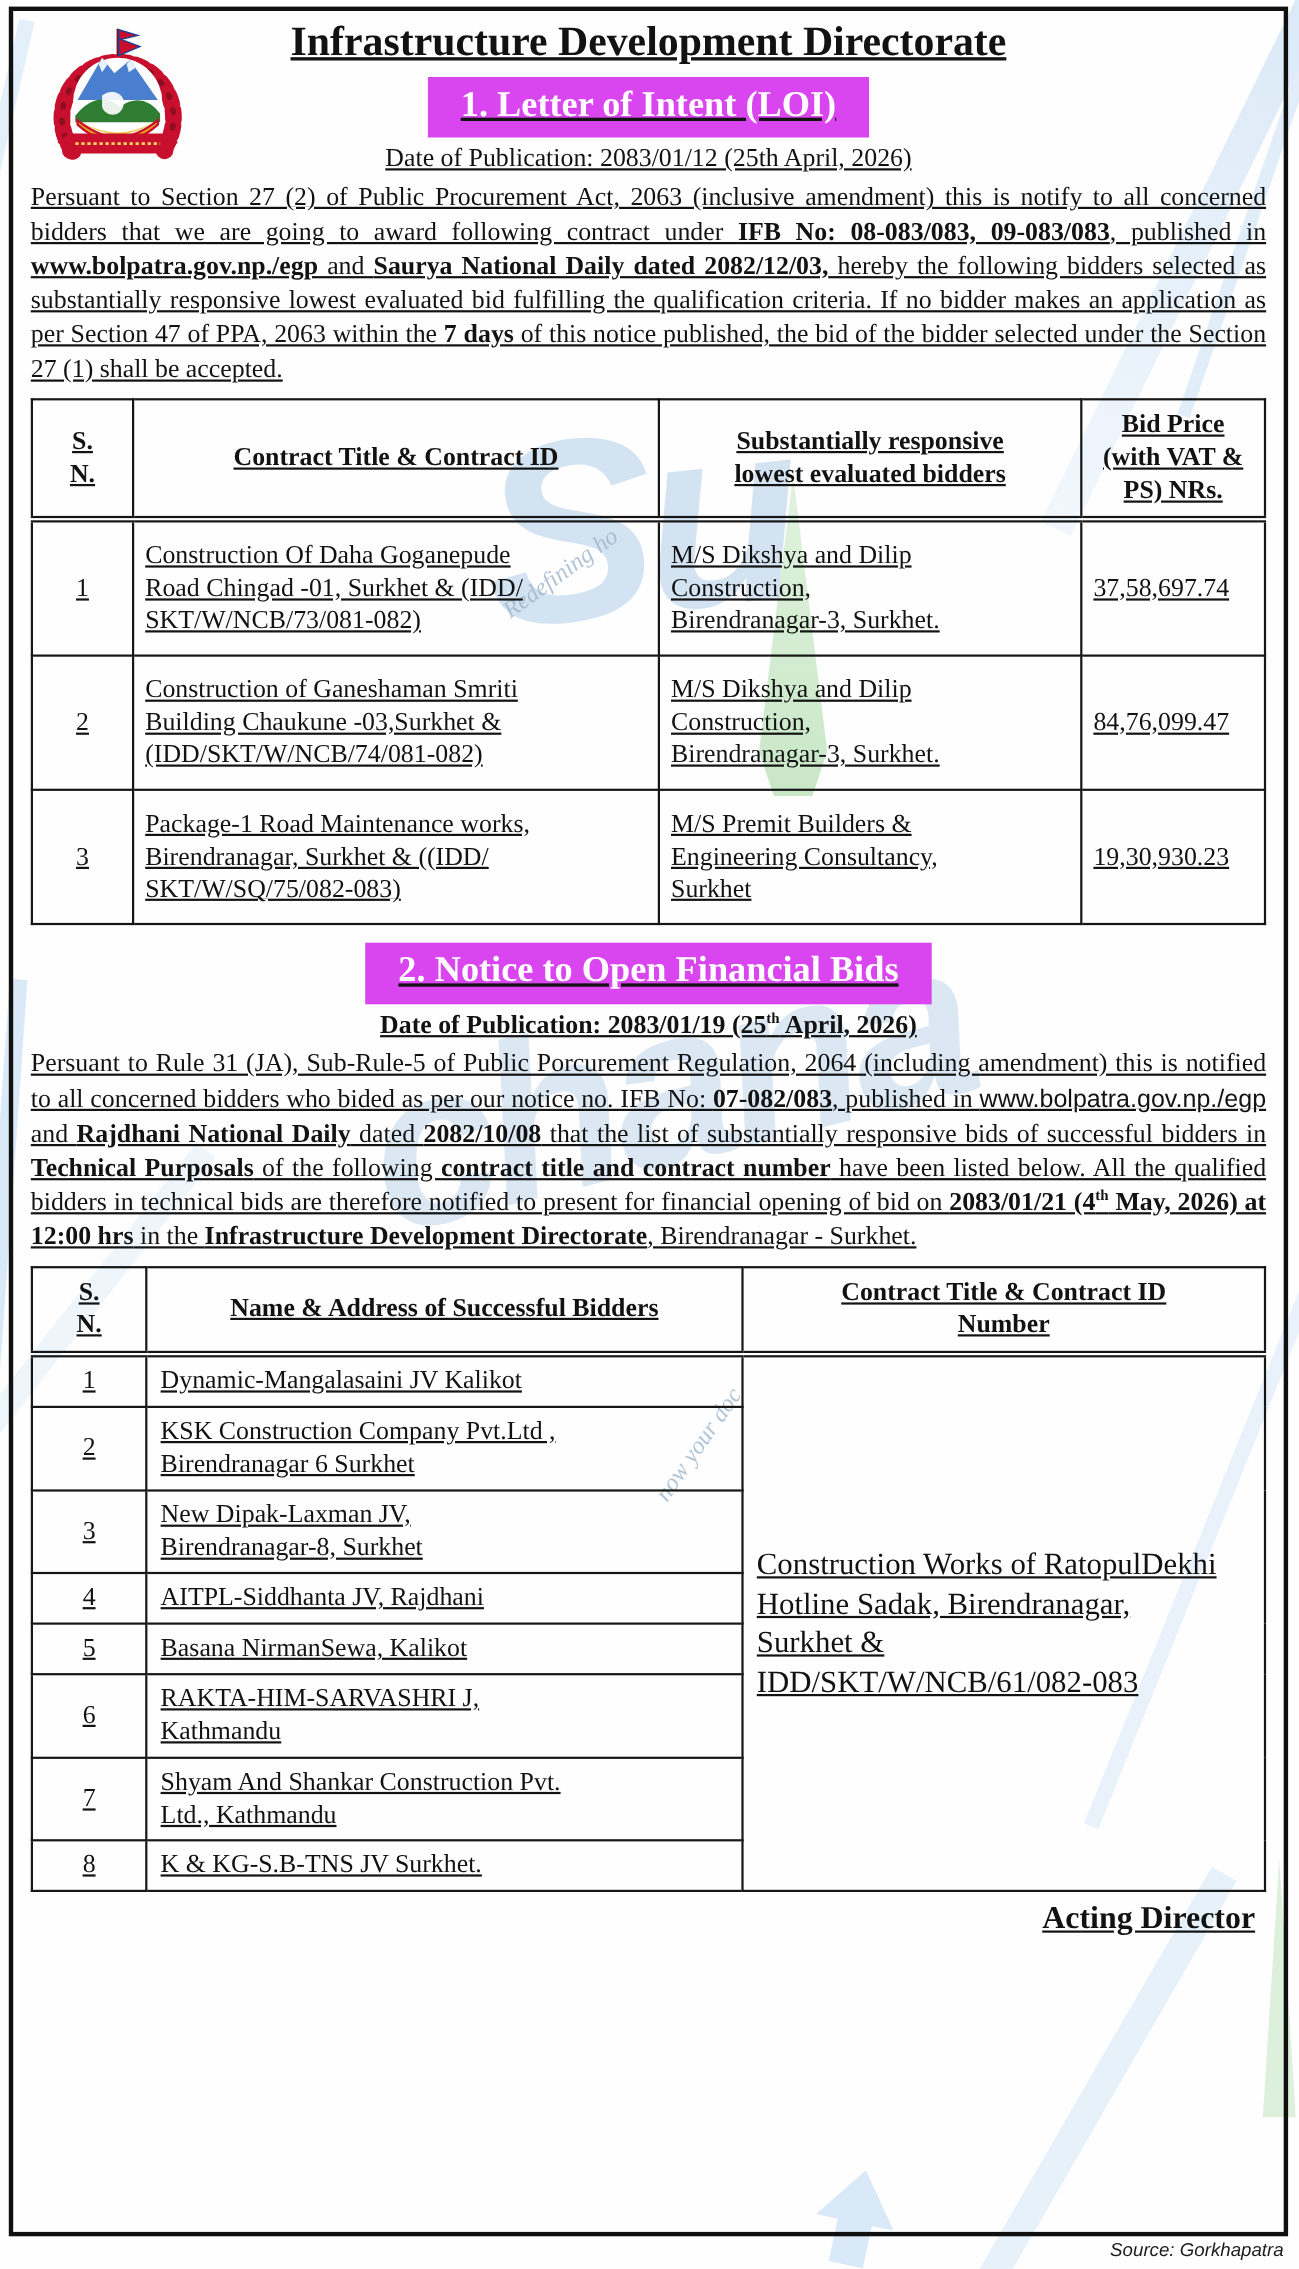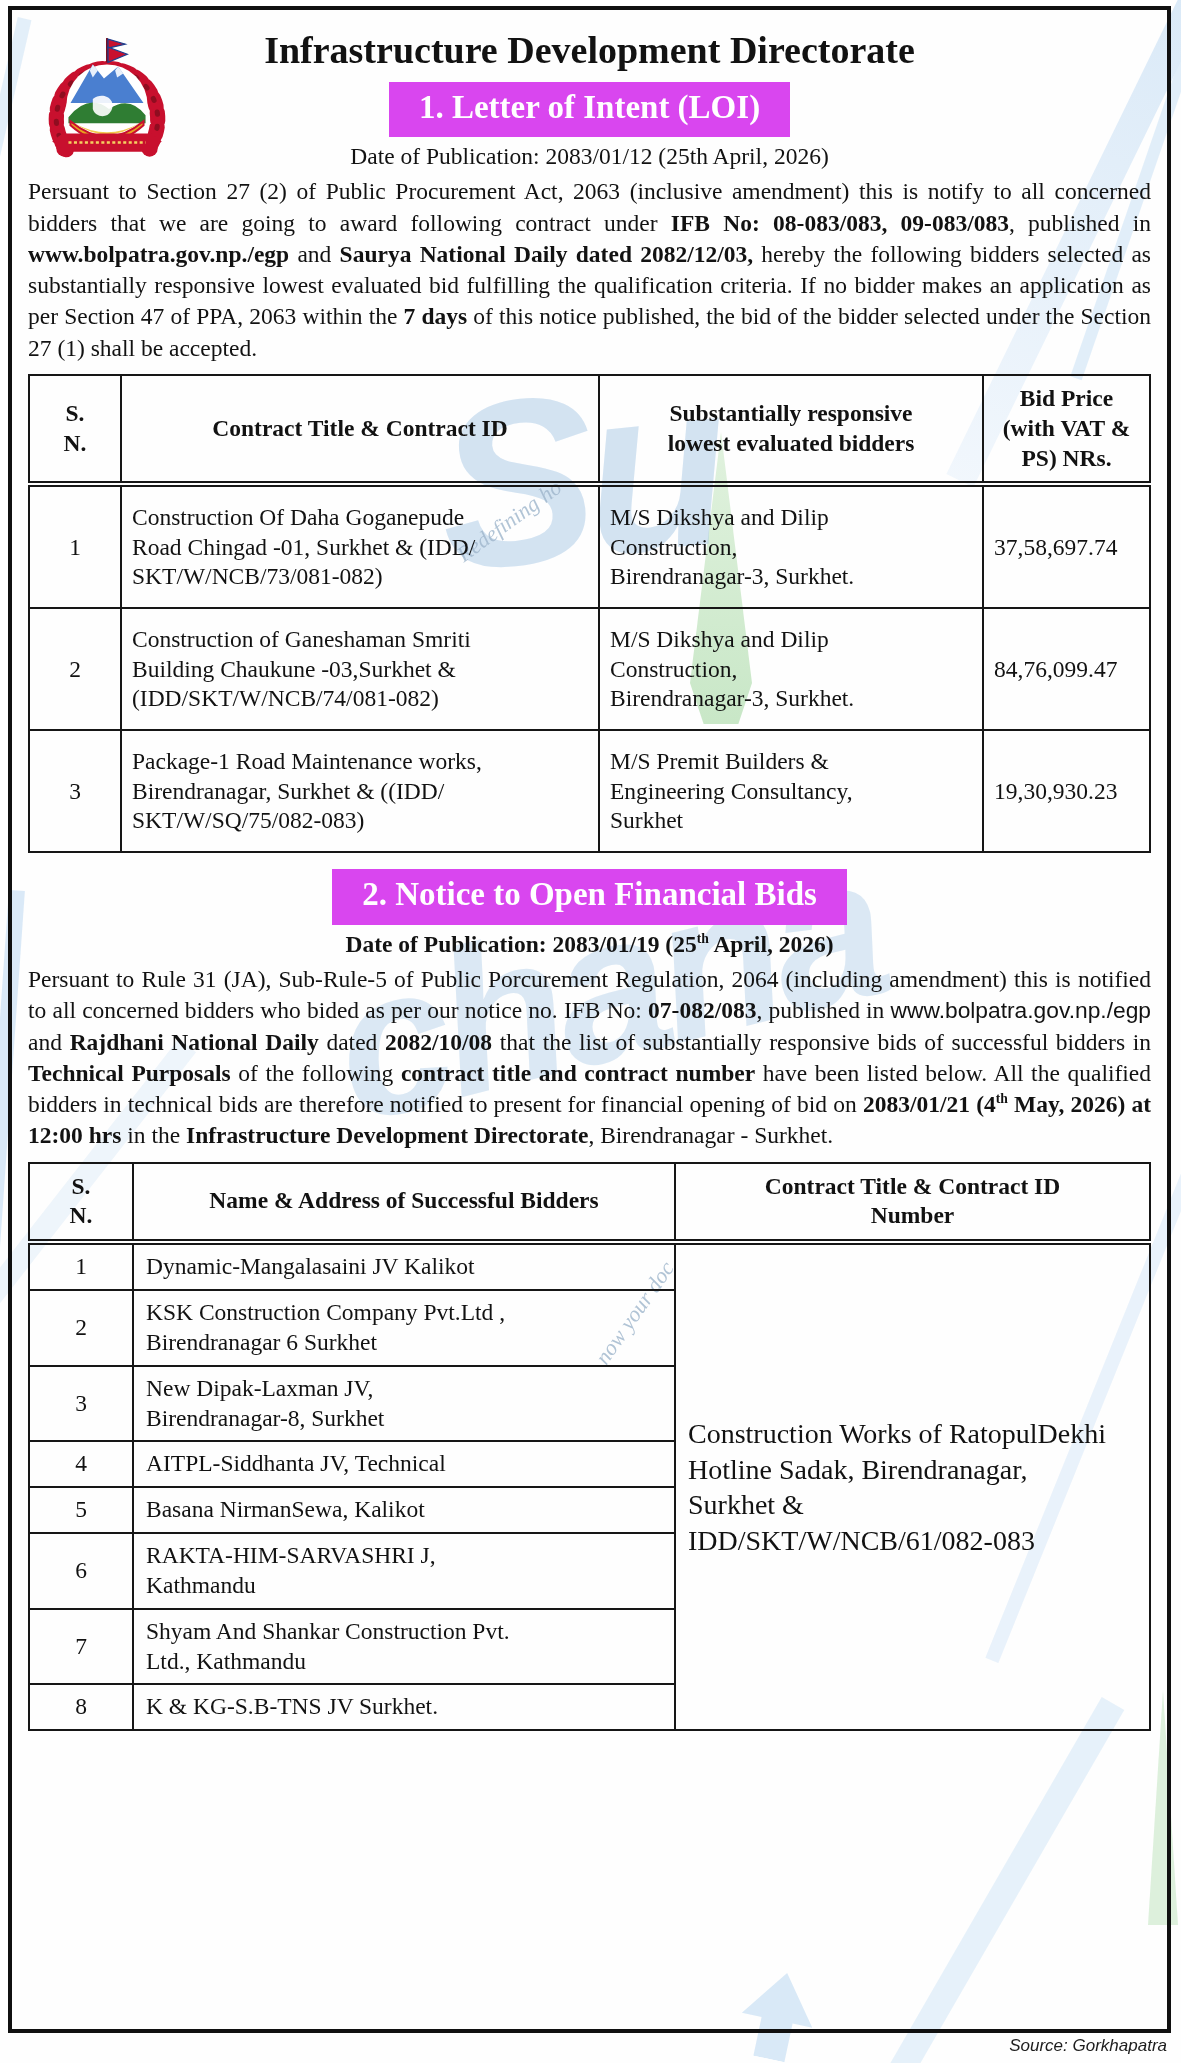--- a/index.html
+++ b/index.html
@@ -5,21 +5,21 @@
   html,body{margin:0;padding:0;background:#ffffff;}
   .page{position:relative;width:1181px;height:2063px;background:#fefefe;overflow:hidden;
         font-family:"Liberation Serif",serif;color:#121212;}
   
   .wm{position:absolute;z-index:0;pointer-events:none;}
   .wm-text{font-family:"Liberation Sans",sans-serif;font-weight:bold;font-style:italic;color:#a9c9e6;}
   .wm-script{font-family:"Liberation Serif",serif;font-style:italic;color:#9fb6cc;white-space:nowrap;}
   .streak{position:absolute;z-index:0;pointer-events:none;}
   
   .notice{position:absolute;left:8px;top:6px;right:10px;bottom:30px;border:4px solid #101010;
-          padding:16px 16px 4px;z-index:1;overflow:hidden;}
+          padding:4px 16px 4px;z-index:1;overflow:hidden;text-decoration:underline;}
   .header-row{position:relative;text-align:center;}
   .logo{position:absolute;left:8px;top:6px;width:142px;height:140px;}
   .org-title{font-size:38px;font-weight:bold;margin:4px 0 0;line-height:1.1;}
   .org-loc{font-size:25px;font-weight:bold;margin:4px 0 0;}
   .banner{display:block;width:fit-content;margin:10px auto 6px;background:#d946ef;color:#ffffff;
           font-weight:bold;font-size:33px;line-height:1.2;padding:6px 30px 10px;}
   .pubdate{text-align:center;font-size:23.5px;margin:6px 0 4px;}
   .pubdate.bold{font-weight:bold;}
   .para{font-size:23.5px;line-height:1.33;text-align:justify;margin:6px 0 10px;}
   .b{font-weight:bold;}
@@ -178,21 +178,21 @@
           <td class="pre">KSK Construction Company Pvt.Ltd ,
 Birendranagar 6 Surkhet</td>
         </tr>
         <tr>
           <td class="sn">3</td>
           <td class="pre">New Dipak-Laxman JV,
 Birendranagar-8, Surkhet</td>
         </tr>
         <tr>
           <td class="sn">4</td>
-          <td class="pre">AITPL-Siddhanta JV, Technical</td>
+          <td class="pre">AITPL-Siddhanta JV, Rajdhani</td>
         </tr>
         <tr>
           <td class="sn">5</td>
           <td class="pre">Basana NirmanSewa, Kalikot</td>
         </tr>
         <tr>
           <td class="sn">6</td>
           <td class="pre">RAKTA-HIM-SARVASHRI J,
 Kathmandu</td>
         </tr>
@@ -201,16 +201,17 @@
           <td class="pre">Shyam And Shankar Construction Pvt.
 Ltd., Kathmandu</td>
         </tr>
         <tr>
           <td class="sn">8</td>
           <td class="pre">K &amp; KG-S.B-TNS JV Surkhet.</td>
         </tr>
       </tbody>
     </table>
 
+    <div class="acting">Acting Director</div>
   </div>
 
   <div class="source-note">Source: Gorkhapatra</div>
 </div>
 
 </body></html>

